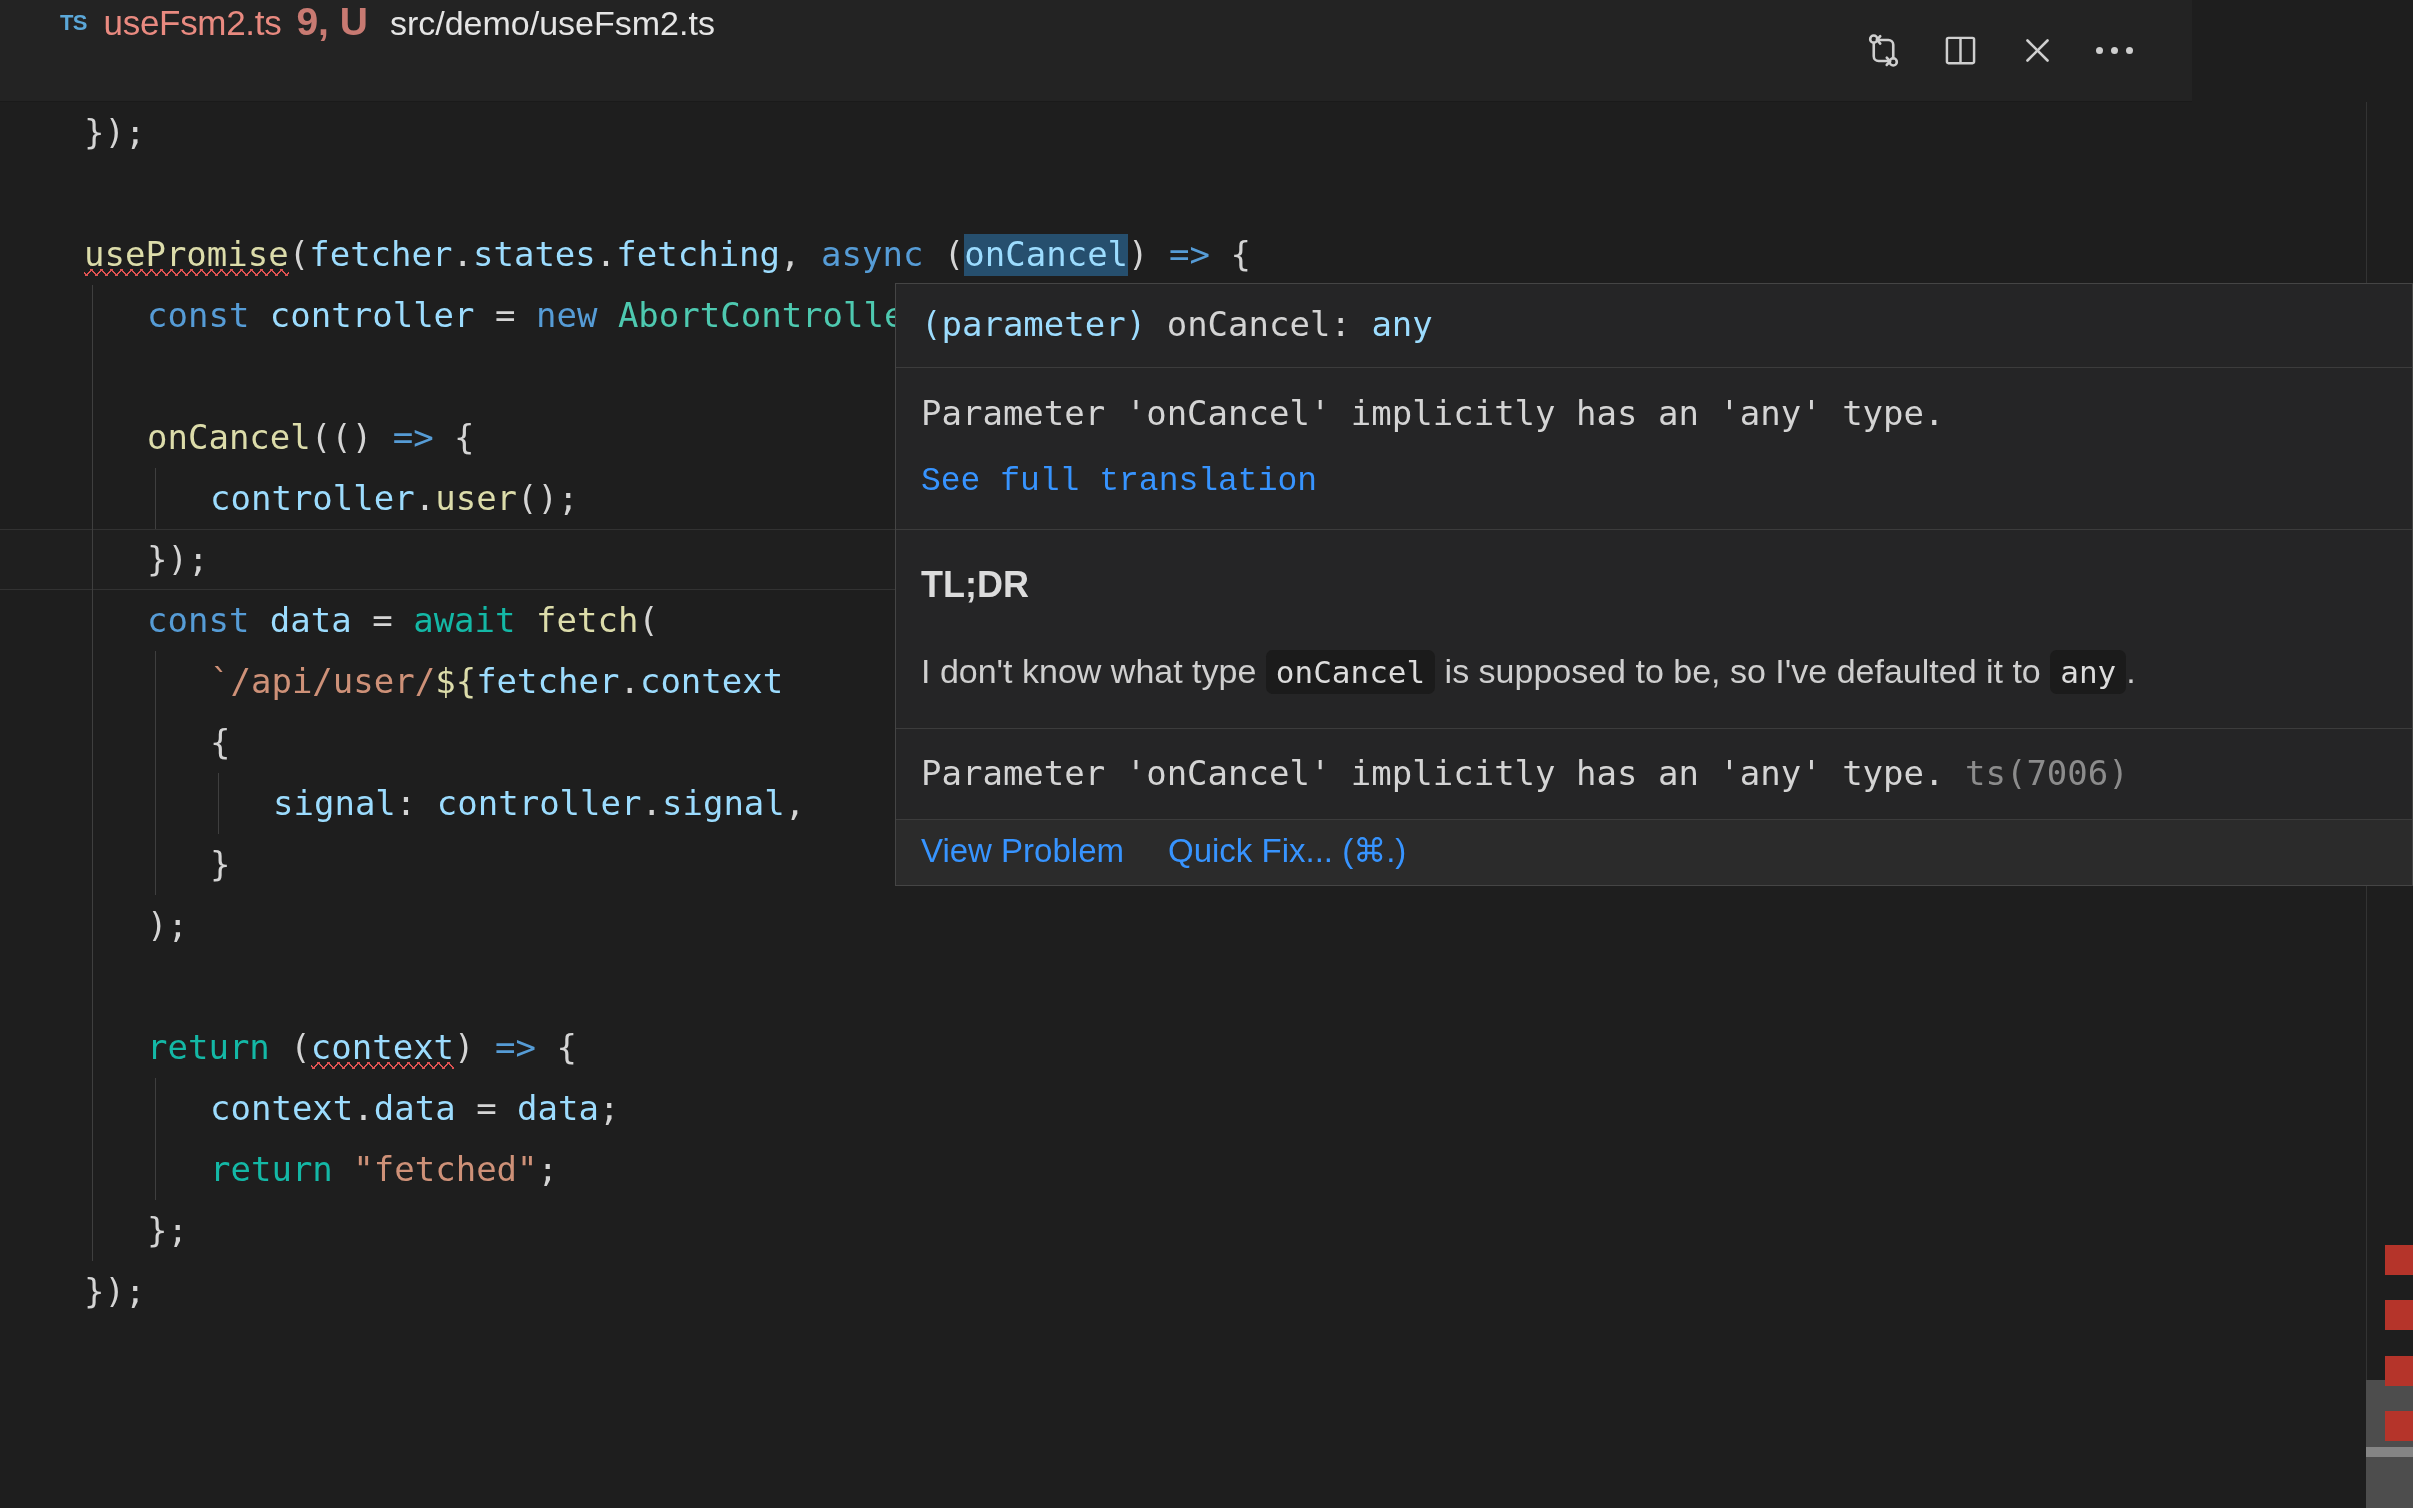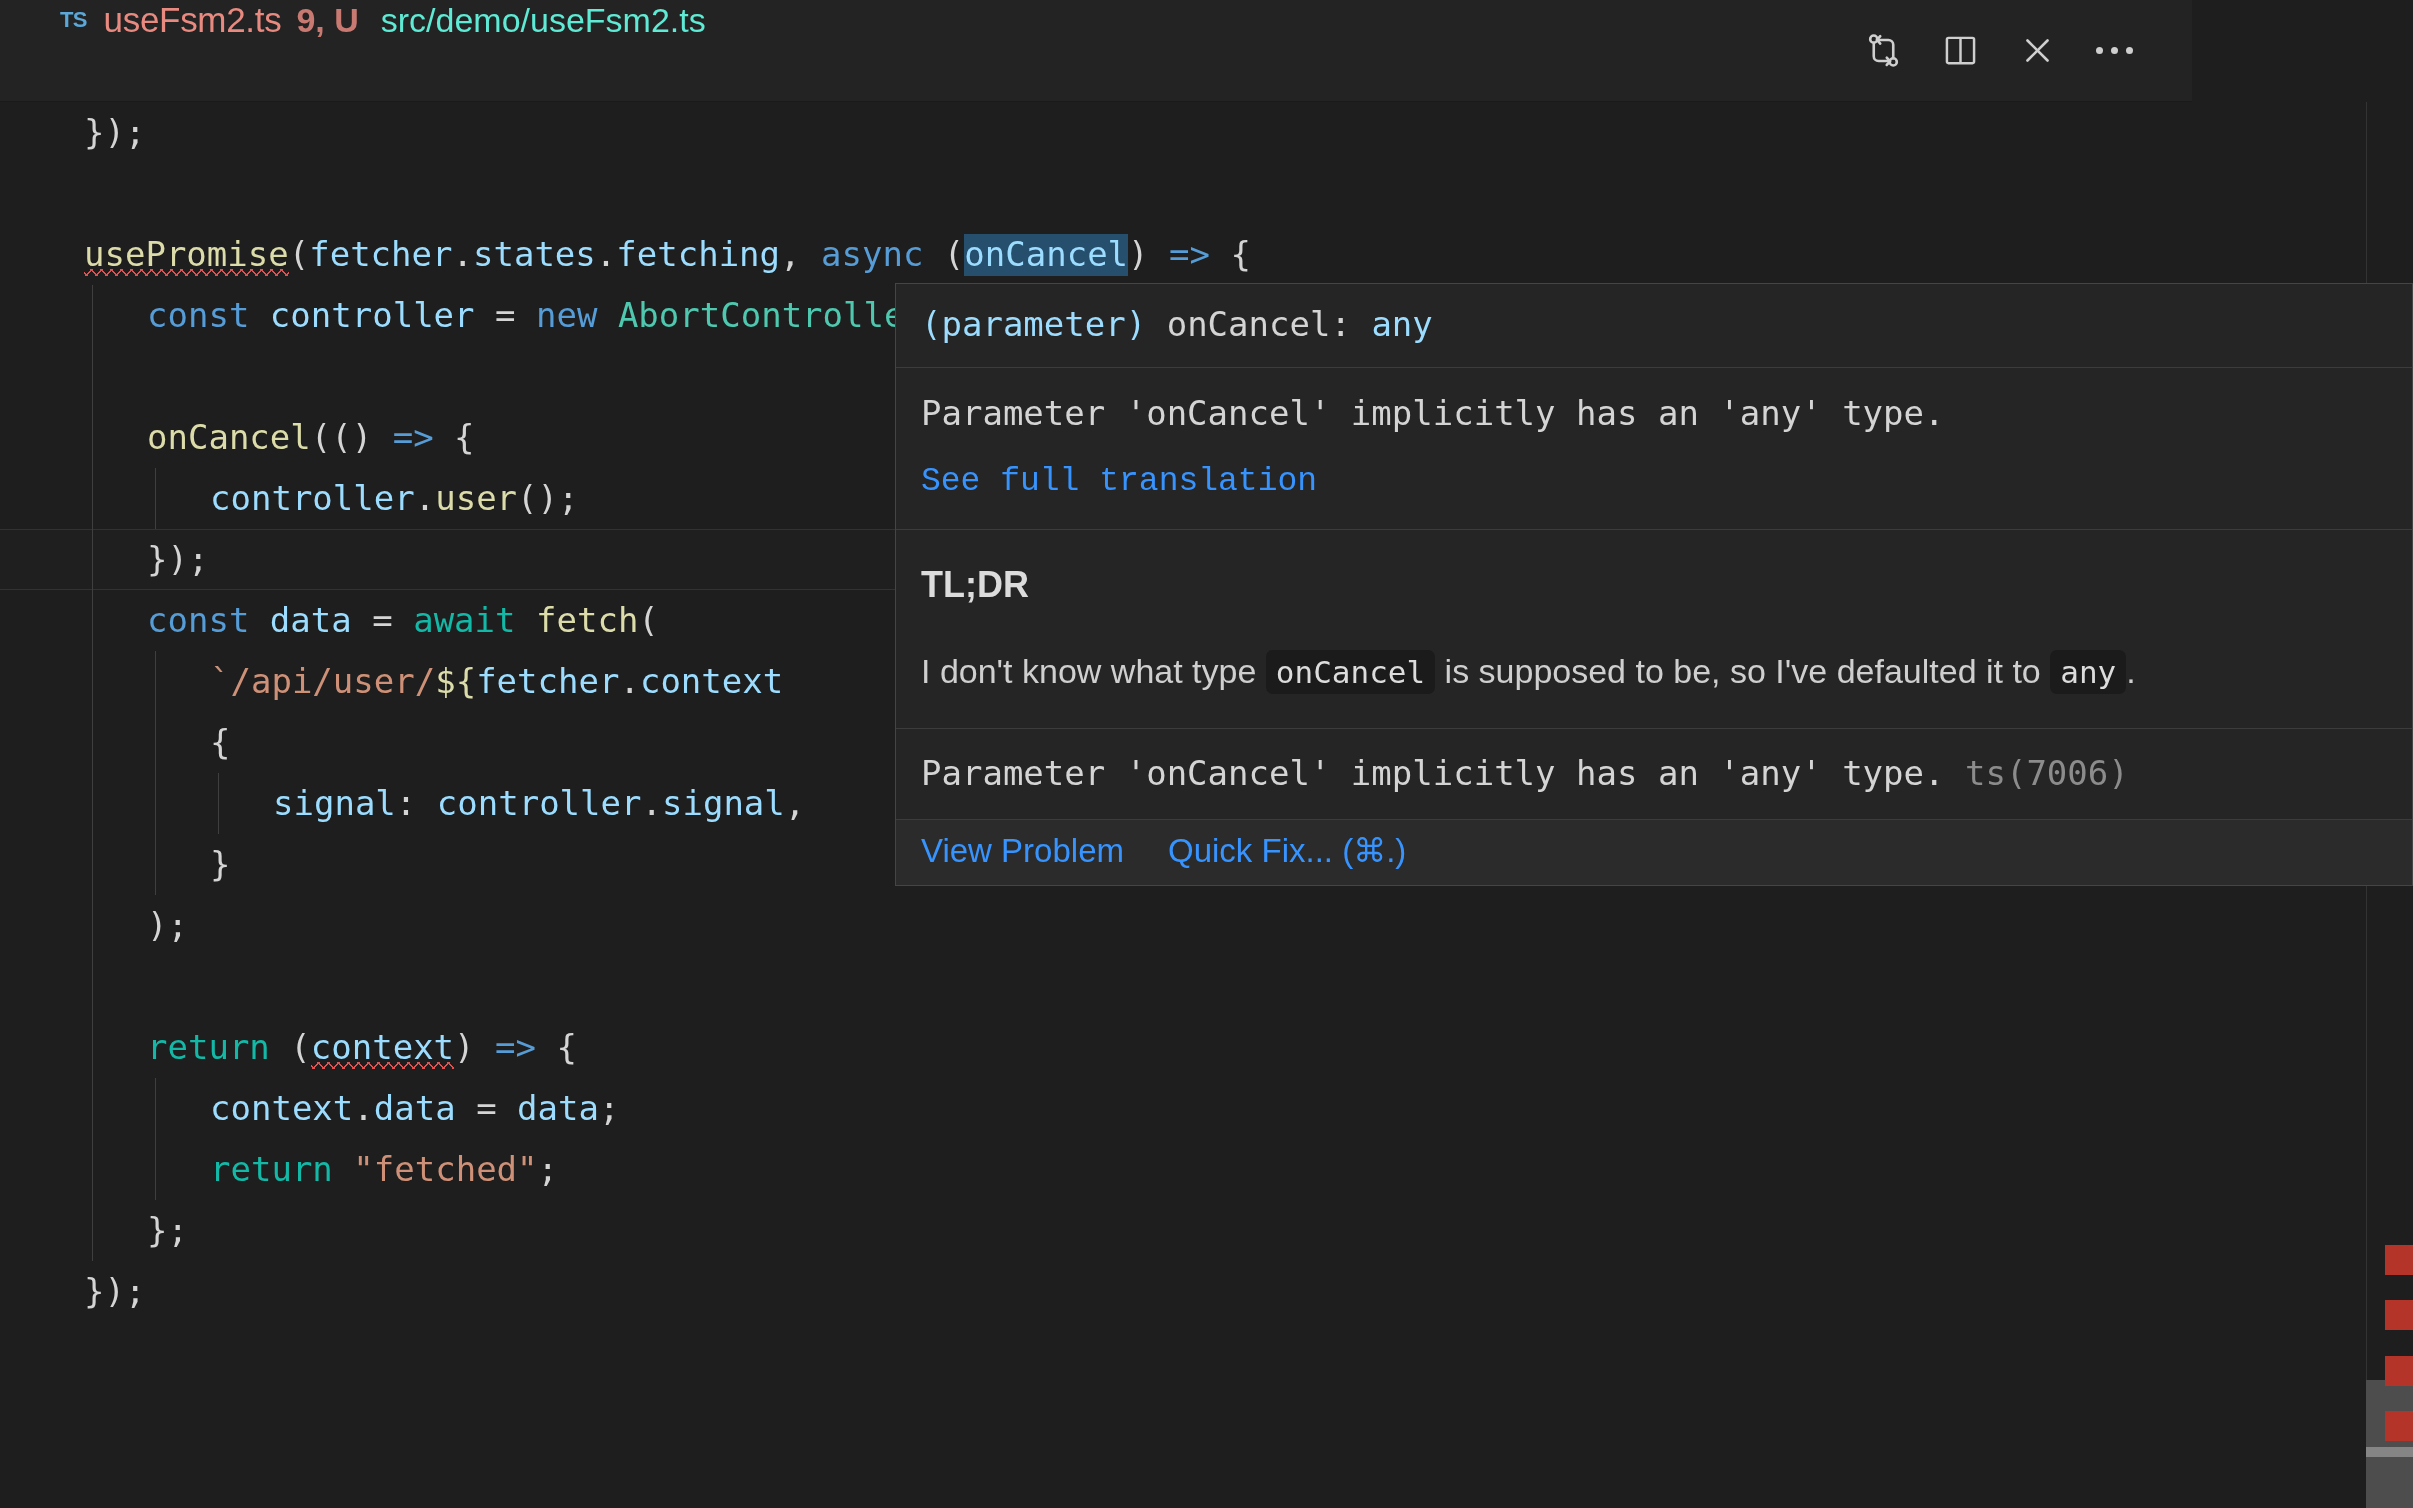--- a/index.html
+++ b/index.html
@@ -26,24 +26,24 @@
   }
   .ts-badge{
     font-family:"Liberation Sans", sans-serif;
     font-size:22px; font-weight:700; color:#5ba7d8;
     letter-spacing:-0.8px; position:relative; top:-5px;
   }
   .tab-label{
     font-size:35px; color:#e98a80; margin-left:17px; letter-spacing:-0.3px;
   }
   .tab-meta{
-    font-size:34px; color:#c87a72; margin-left:15px; font-weight:600;
+    font-size:39px; color:#c87a72; margin-left:15px; font-weight:600;
   }
   .tab-path{
-    font-size:34px; color:#5eead4; margin-left:22px;
+    font-size:34px; color:#e5e5e5; margin-left:22px;
   }
   #tab-actions{
     margin-left:auto; display:flex; align-items:center; gap:0;
     padding-right:39px; height:102px;
   }
   .tab-icon{
     width:77px; height:77px; display:flex; align-items:center; justify-content:center;
     color:#cfcfcf;
   }
   .dots{ display:flex; gap:7.5px; }

